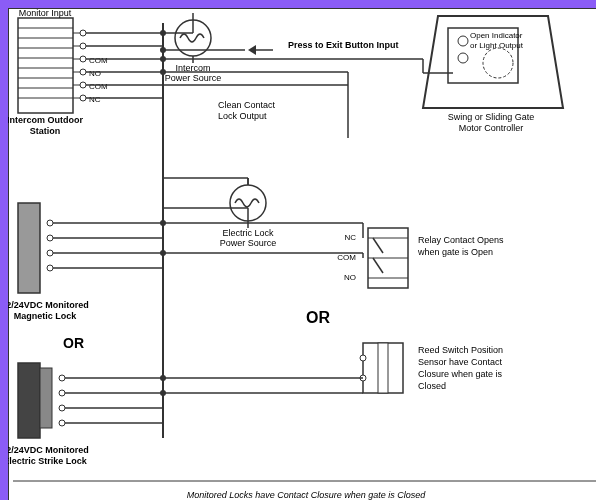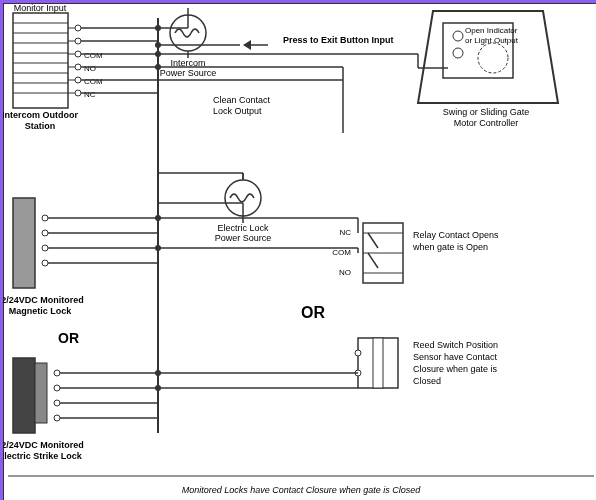--- a/index.html
+++ b/index.html
@@ -9,21 +9,21 @@
       background: #fff;
       font-family: Arial, sans-serif;
       font-size: 11px;
       overflow: hidden;
       position: relative;
     }
     .diagram-container {
       width: 596px;
       height: 500px;
       position: relative;
-      border: 3px solid #8b5cf6;
+      border: 8px solid #8b5cf6;
     }
     svg {
       position: absolute;
       top: 0; left: 0;
       width: 596px;
       height: 500px;
     }
   </style>
 </head>
 <body>

